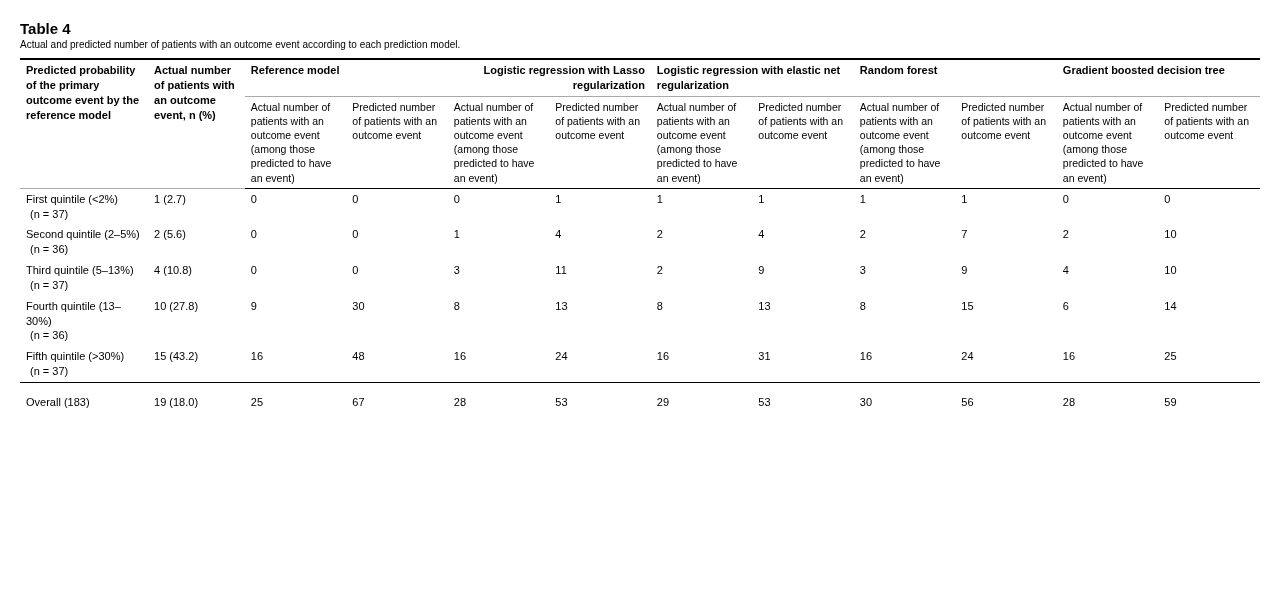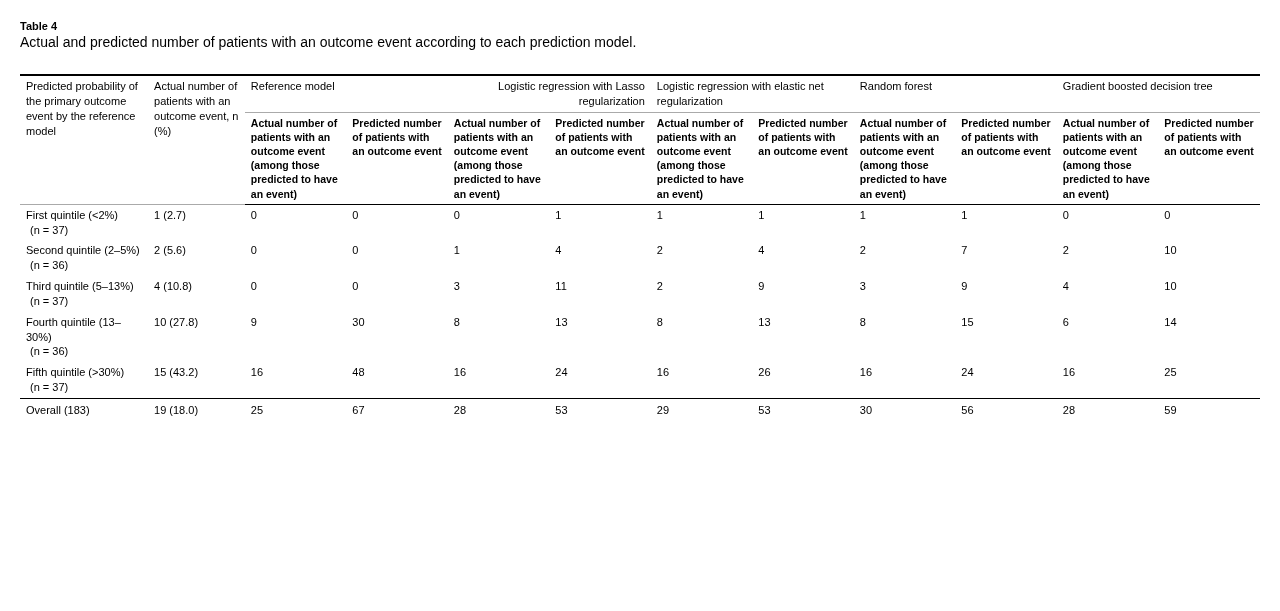--- a/index.html
+++ b/index.html
@@ -6,53 +6,53 @@
     body {
       font-family: Arial, Helvetica, sans-serif;
       font-size: 11.5px;
       background: #fff;
       color: #000;
       padding: 20px;
     }
     .table-title {
       font-weight: bold;
       margin-bottom: 2px;
-      font-size: 11px;
+      font-size: 15px;
     }
     .table-caption {
-      font-size: 14px;
-      margin-bottom: 24px;
+      font-size: 10px;
+      margin-bottom: 8px;
     }
     table {
       border-collapse: collapse;
       width: 100%;
       font-size: 11px;
     }
     th, td {
       padding: 3px 6px;
       vertical-align: top;
       text-align: left;
       line-height: 1.35;
     }
     .top-border {
       border-top: 2px solid #000;
     }
     .header-row th {
       border-top: 1.5px solid #000;
       border-bottom: 1px solid #aaa;
-      font-weight: normal;
+      font-weight: bold;
     }
     .sub-header-row th {
-      font-weight: bold;
+      font-weight: normal;
       border-bottom: 1.5px solid #000;
       margin-top: 13px;
     }
     .final-row td {
       border-top: 1.5px solid #000;
-      padding-top: 4px;
+      padding-top: 12px;
     }
   </style>
 </head>
 <body>
 
 <div class="table-title">Table 4</div>
 <div class="table-caption">Actual and predicted number of patients with an outcome event according to each prediction model.</div>
 
 <table>
   <thead>
@@ -153,21 +153,21 @@
       <tr>
     <td style="">
       Fifth quintile (&gt;30%)<br><span style="padding-left:4px;">(n = 37)</span>
     </td>
     <td style="">15 (43.2)</td>
     <td style="">16</td>
     <td style="">48</td>
     <td style="">16</td>
     <td style="">24</td>
     <td style="">16</td>
-    <td style="">26</td>
+    <td style="">31</td>
     <td style="">16</td>
     <td style="">24</td>
     <td style="">16</td>
     <td style="">25</td>
   </tr>
       <tr class="final-row">
     <td style="border-top:1.5px solid #000;">
       Overall (183)<br>
     </td>
     <td style="border-top:1.5px solid #000;">19 (18.0)</td>

